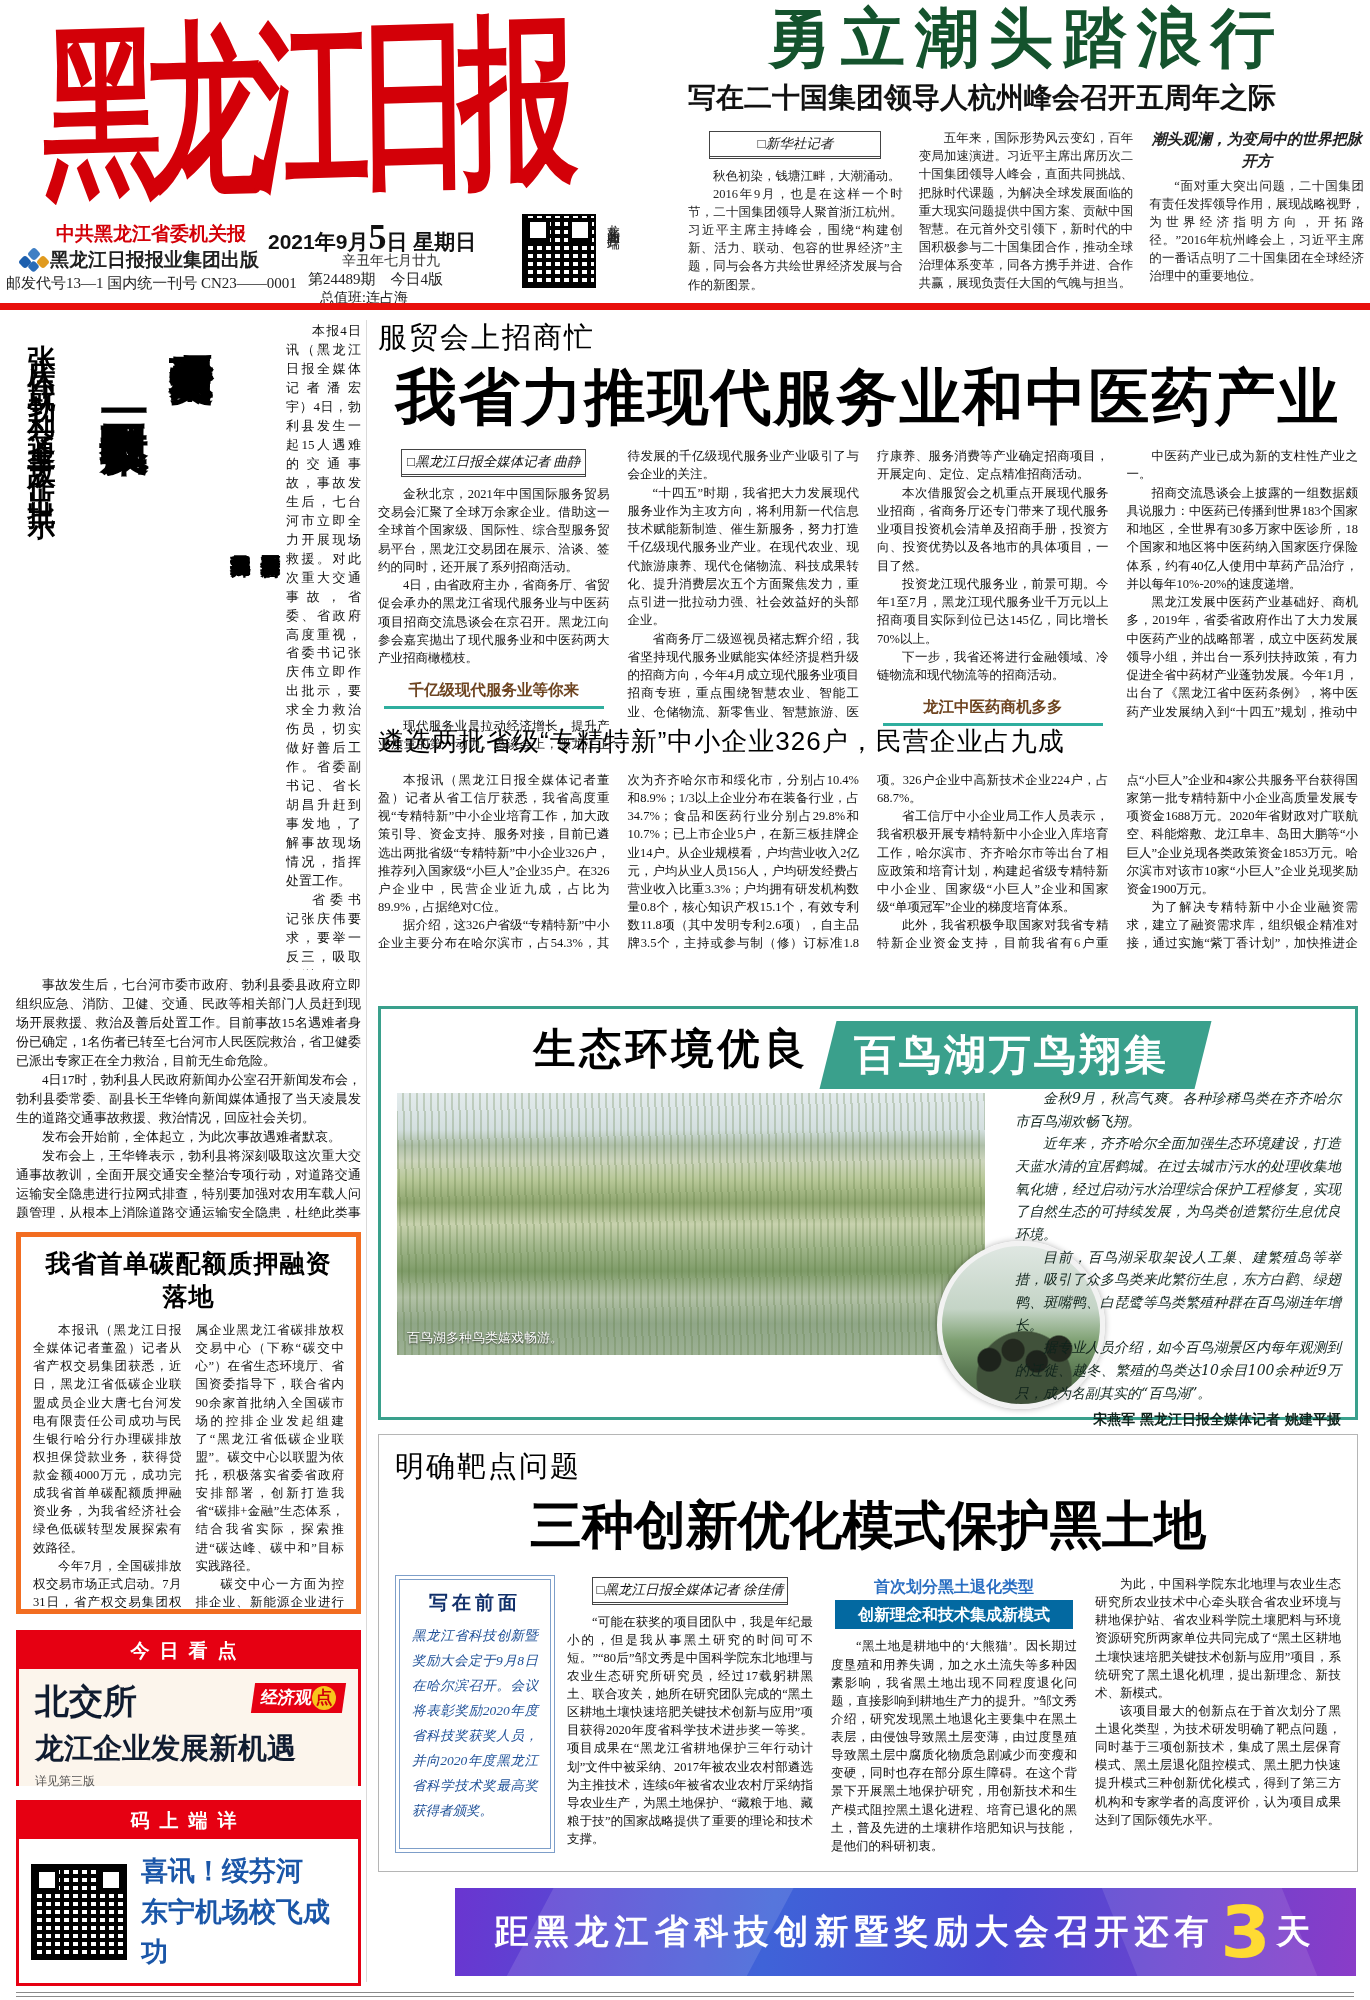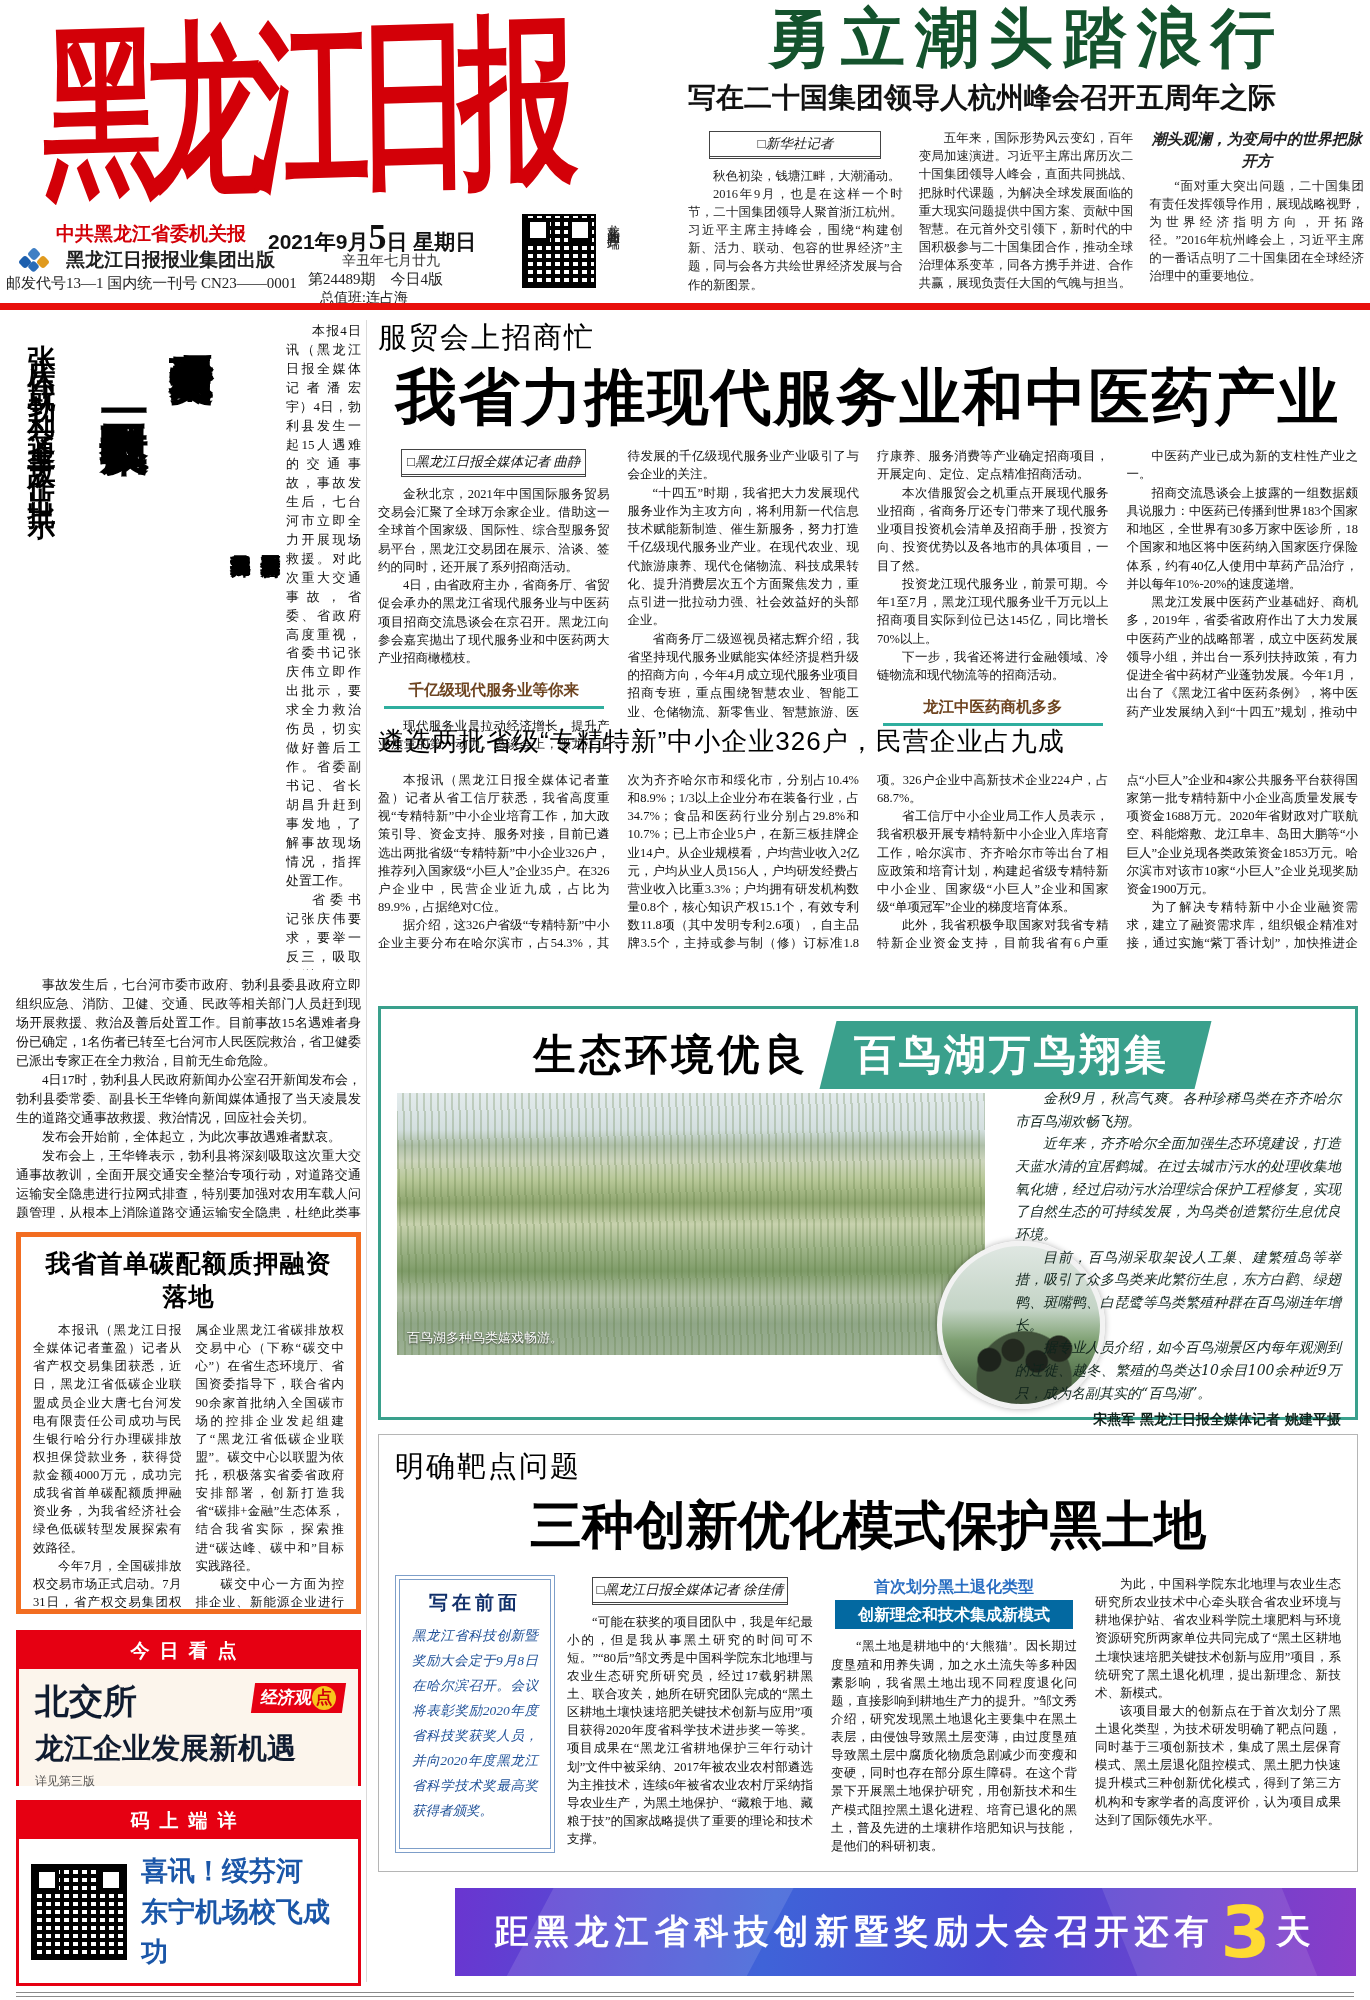--- a/index.html
+++ b/index.html
@@ -7,21 +7,21 @@
   .page { position:relative; width:1370px; height:2000px; background:#ffffff; margin:0 auto; overflow:hidden; }
 
   
   #header { position:absolute; left:0; top:0; width:1370px; height:303px; }
   .mast-title { position:absolute; left:42px; top:-8px; color:#d30008; font-weight:bold;
                 font-family:"DejaVu Serif",serif; font-size:118px; letter-spacing:-14px;
                 transform:scaleY(1.55) rotate(-1deg); transform-origin:left top; white-space:nowrap; }
   .mast-organ { position:absolute; left:56px; top:221px; color:#d30008; font-size:19px; font-weight:bold;
                 font-family:"Liberation Sans",sans-serif; }
   .mast-pub { position:absolute; left:20px; top:247px; font-size:19px; font-weight:bold; color:#222;
-              font-family:Liberation Serif, serif; display:flex; align-items:center; gap:16px; }
+              font-family:Liberation Serif, serif; display:flex; align-items:center; gap:0; }
   .logo-hex { width:30px; height:24px; position:relative; display:inline-block; }
   .logo-hex i { position:absolute; border-radius:3px; }
   .logo-hex i:nth-child(1){ left:0;  top:9px;  width:10px; height:10px; background:#1c5fae; transform:rotate(45deg);}
   .logo-hex i:nth-child(2){ left:9px; top:1px;  width:10px; height:10px; background:#3f7fc4; transform:rotate(45deg);}
   .logo-hex i:nth-child(3){ left:18px;top:9px;  width:10px; height:10px; background:#e09a1e; transform:rotate(45deg);}
   .logo-hex i:nth-child(4){ left:9px; top:14px; width:9px;  height:9px;  background:#2a6cb8; transform:rotate(45deg);}
   .mast-postal { position:absolute; left:6px; top:274px; font-size:15px; color:#222; }
   .mast-date { position:absolute; left:268px; top:216px; font-size:21px; font-weight:bold; color:#111;
                font-family:"Liberation Sans",sans-serif; }
   .mast-date .big-day { font-size:36px; font-family:"Liberation Serif",serif; }
@@ -108,21 +108,21 @@
   .zjtx { position:absolute; left:378px; top:724px; width:980px; }
   .zjtx-kicker { font-size:26px; color:#000; letter-spacing:1px; font-family:"Liberation Sans",sans-serif; }
   .zjtx-headline { text-align:center; font-size:53px; font-weight:900; color:#000;
                    font-family:"DejaVu Serif",serif; margin-top:6px; }
   .zjtx-body { margin-top:12px; columns:4; column-gap:18px; font-size:12.5px; line-height:1.45;
                height:188px; overflow:hidden; text-align:justify; color:#111; }
 
   
   .photo-sec { position:absolute; left:378px; top:1006px; width:980px; height:414px; border:3px solid #3aa08c;
                background:#fff; }
-  .photo-titles { display:flex; justify-content:center; align-items:center; margin-top:12px; gap:4px; }
+  .photo-titles { display:flex; justify-content:center; margin-top:12px; gap:4px; }
   .photo-t-black { font-size:42px; font-weight:900; color:#000; font-family:"Liberation Sans",sans-serif;
                    letter-spacing:4px; margin-right:14px; }
   .photo-t-teal { background:#3aa08c; transform:skewX(-14deg); padding:6px 34px 6px 26px; }
   .photo-t-teal span { display:inline-block; transform:skewX(14deg); color:#fff; font-size:42px; font-weight:900;
                        font-family:"Liberation Sans",sans-serif; letter-spacing:3px; }
   .photo-img { position:absolute; left:16px; top:84px; width:588px; height:262px;
     background:
       repeating-linear-gradient(88deg, rgba(90,120,60,.25) 0 2px, transparent 2px 7px),
       linear-gradient(180deg,#e3ebec 0%,#d3dfdf 14%,#aebfa8 20%,#cdd5bd 26%,#b8c898 33%,#8ea56f 42%,
                       #c8d2ae 50%,#a3b88d 58%,#7e9b68 68%,#b2c1a6 78%,#8fa687 88%,#9db195 100%); }

